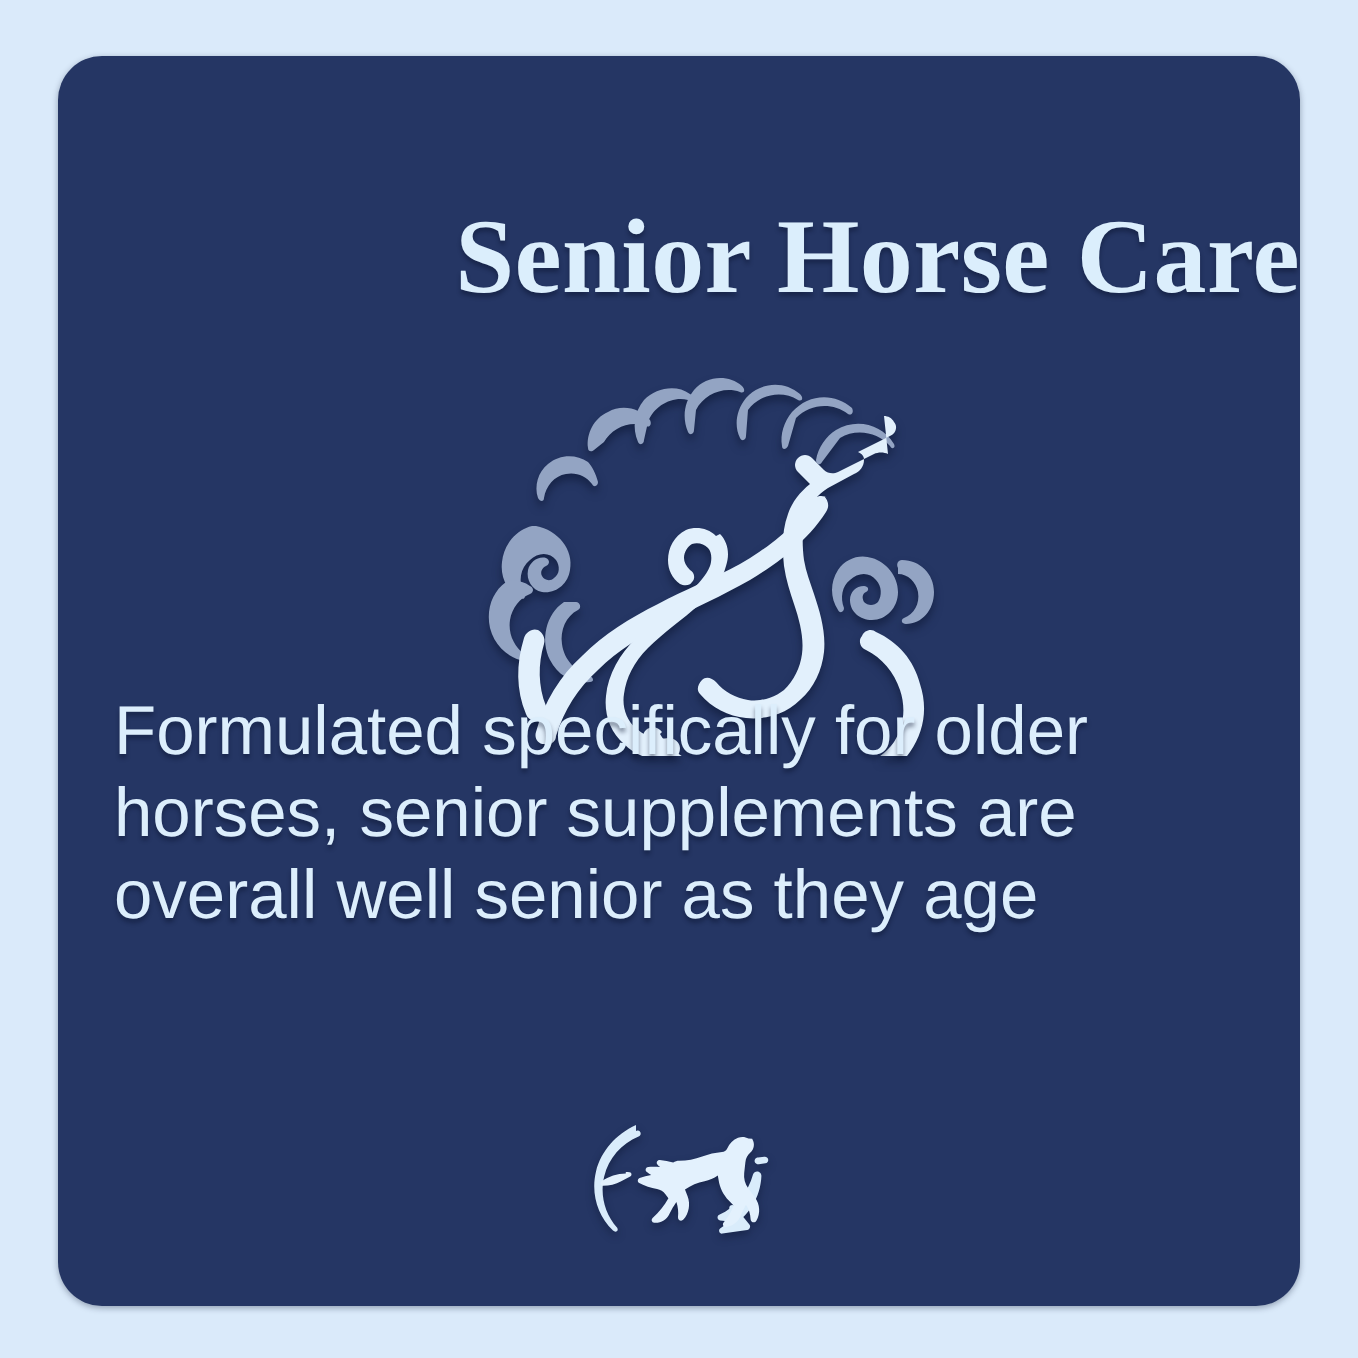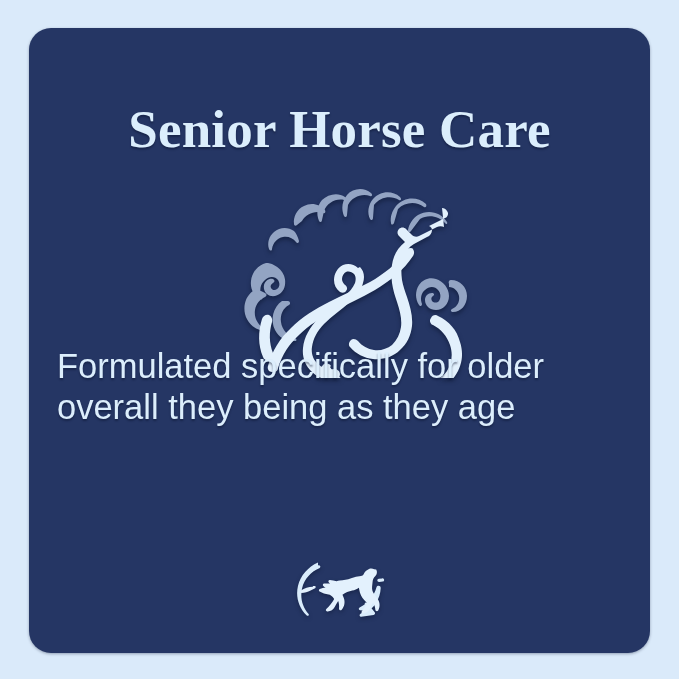--- a/index.html
+++ b/index.html
@@ -40,21 +40,21 @@
     flex-direction: column;
     align-items: center;
   }
 
   .title {
     margin: 0;
     position: absolute;
     top: 72px;
     left: 0;
     right: 0;
-    text-align: center;
+    text-align: right;
     font-family: "Liberation Serif", "DejaVu Serif", serif;
     font-weight: bold;
     font-size: 53px;
     line-height: 58px;
     letter-spacing: 0.2px;
     color: #dbeefc;
     text-shadow: 0 2px 2px rgba(8, 18, 44, 0.45);
     white-space: nowrap;
   }
 
@@ -140,21 +140,22 @@
             <path d="M125 183c-2-3-6-3-8-1-2 2-2 5-1 7 6 9 15 16 25 19 11 4 23 3 33-2 3-1 4-5 2-8-1-2-5-3-7-1-8 4-17 5-26 2-8-3-15-8-19-15l1-1z"></path>
             <path d="M177 205c-3 0-5 2-5 5 0 3 2 5 5 5l42 0c3 0 5-2 5-5 0-3-2-5-5-5l-42 0z"></path>
             <path d="M219 210c-3 0-5-2-5-5 0-3 2-5 5-5 9 0 17-5 22-12 5-8 6-17 3-26-3-9-9-16-17-20-3-1-4-5-2-7 1-3 5-4 7-2 11 5 19 14 22 26 4 12 2 24-5 34-7 10-18 17-30 17z"></path>
             <path d="M63 132c-3-1-6 1-7 4-4 13-4 26 1 38 1 3 4 4 7 3 3-1 4-4 3-7-4-10-4-21-1-31 1-3-1-6-3-7z"></path>
           </g>
         </svg>
       </div>
 
       <p class="body-copy">
         <span class="ln">Formulated specifically for older</span>
-        <span class="ln">overall they being as they age</span>
+        <span class="ln">horses, senior supplements are</span>
+        <span class="ln">overall well senior as they age</span>
       </p>
 
       <div class="brand-logo">
         <svg viewBox="0 0 112 72" xmlns="http://www.w3.org/2000/svg" aria-hidden="true">
           <g fill="#d9ecfb">
             <path d="M34 8.5c-10 4.5-17.5 13-20 23.2-2.6 10.7.6 22 8.5 29.6 1.3 1.3 3 .2 2.1-1.4-6.3-7-8.7-16.6-6.5-25.7 2.2-9 8.6-16.4 17.2-19.9 1.7-.7 1.2-3.2-.6-3-.2 0-.5.1-.7.2z"></path>
             <path d="M81 59.6c9.3-5.3 15.3-15 15.7-25.6.1-2.6-3.4-3.2-4.2-.8-2.4 8.9-8.6 16.3-16.9 20.2-1.3.6-1 2.6.4 2.8l5 .6-4.8 3.3c-1.3.9-.5 2.9 1 2.7l12.4-1.8c1.3-.2 1.9-1.7 1.1-2.7l-7.4-9.2c-.9-1.1-2.7-.5-2.7 1l.4 9.5z"></path>
             <path d="M95 24.7c-.6 0-1.2.3-1.5.9-.7 1.3.5 2.7 1.9 2.5l3.3-.5c.9-.1 1.6-1 1.4-1.9-.2-.9-1.1-1.5-2-1.3l-3.1.3z"></path>
           </g>
           <g fill="#e3f1fd">

